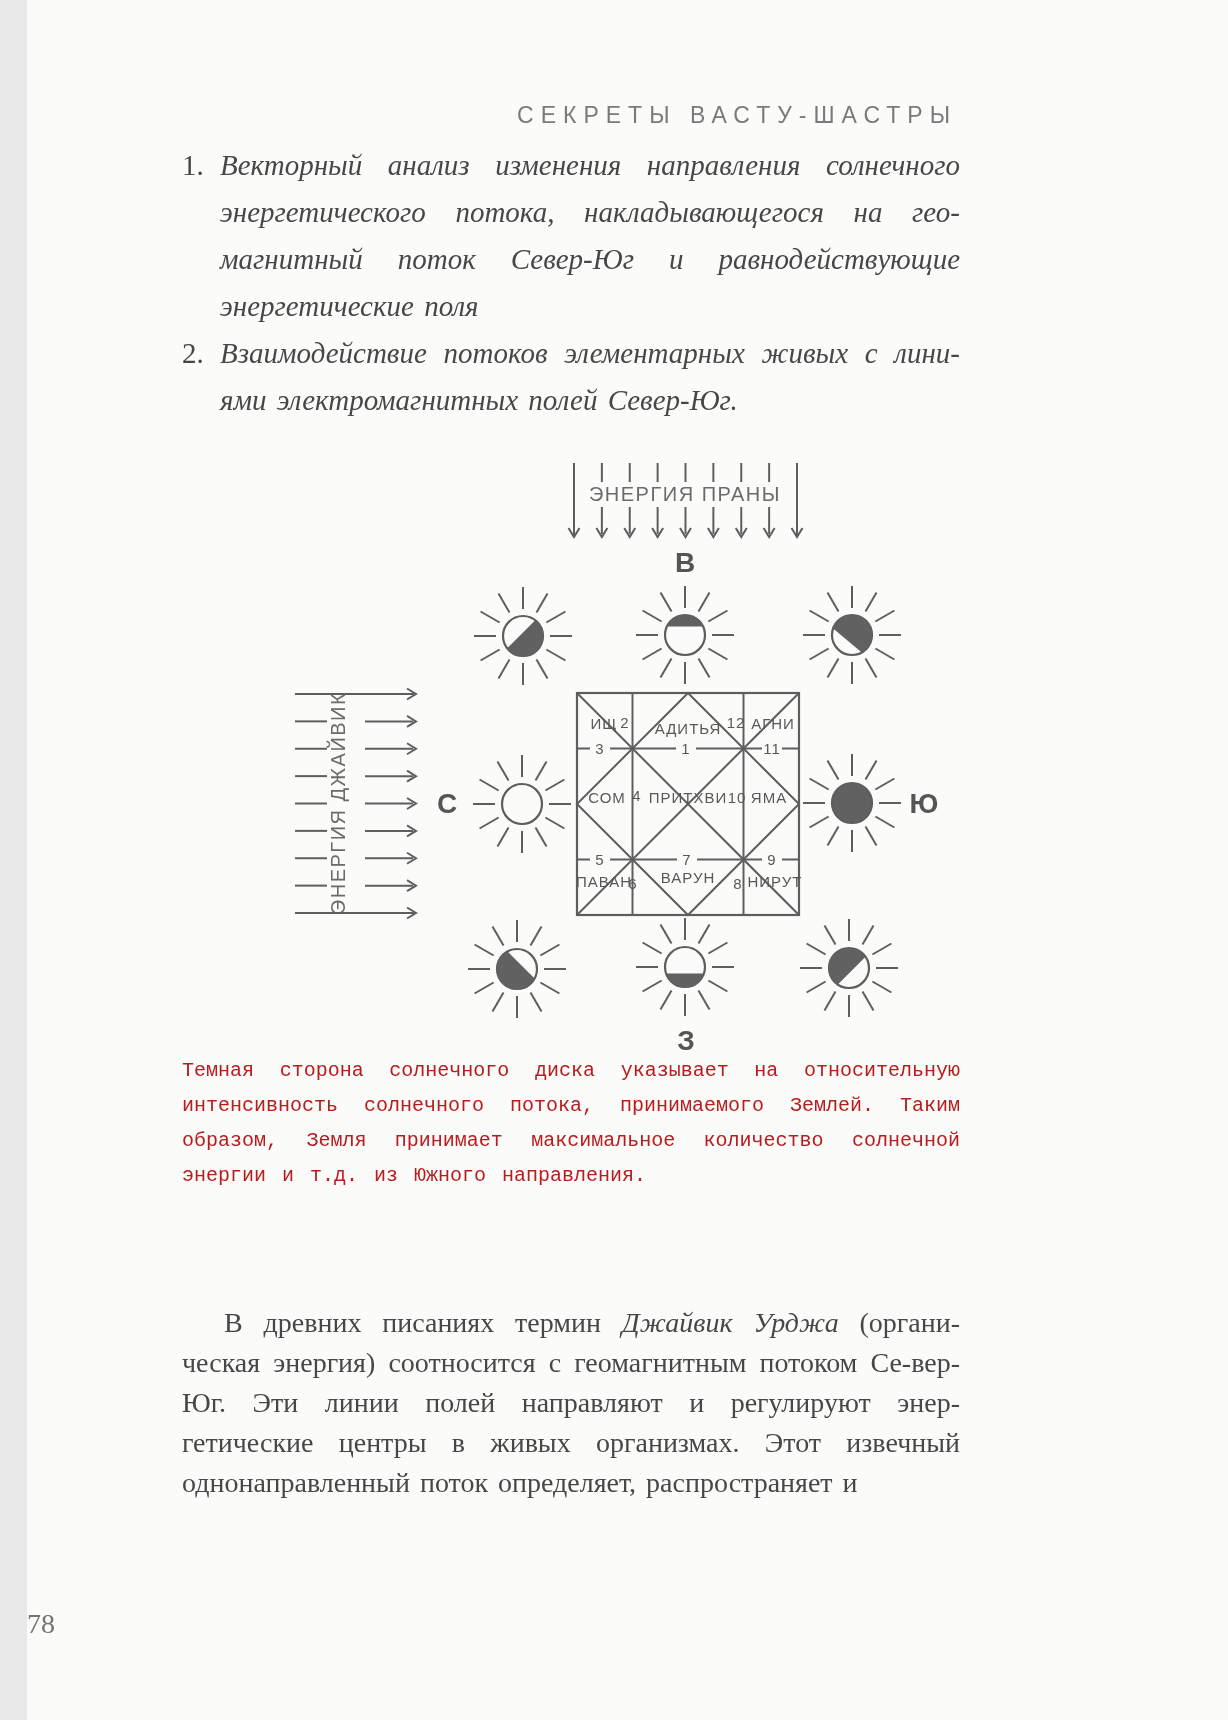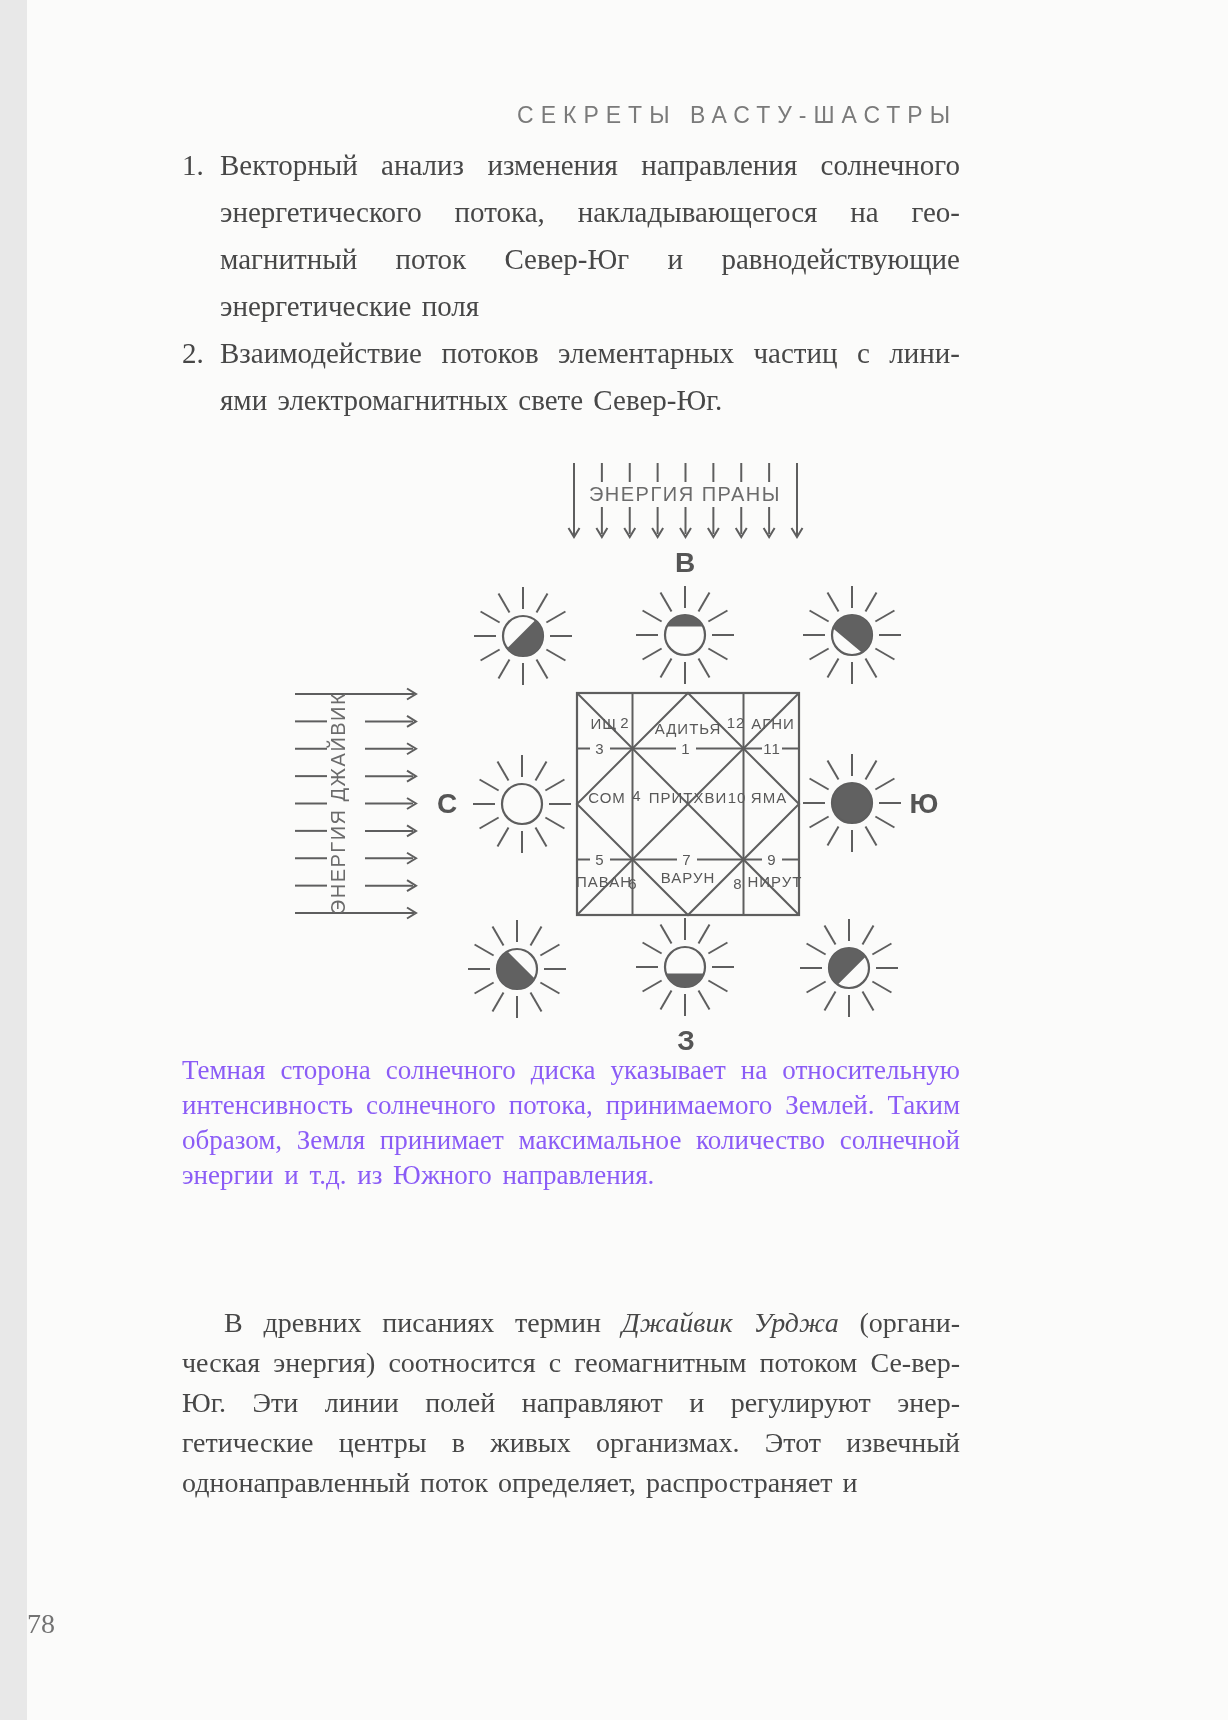--- a/index.html
+++ b/index.html
@@ -16,24 +16,24 @@
     position:absolute;top:102px;left:155px;width:775px;
     text-align:right;
     font-family:"Liberation Sans", sans-serif;
     font-size:23px;letter-spacing:7px;
     color:#7a7a7a;font-weight:400;
   }
   .numbered-list{position:absolute;top:142px;left:155px;width:778px;}
   .list-item{display:flex;align-items:flex-start;
     font-size:29px;line-height:47px;color:#474747;}
   .list-item .num{flex:0 0 38px;}
-  .list-item .itxt{flex:1;text-align:justify;word-spacing:3px;}
+  .list-item .itxt{flex:1;text-align:justify;word-spacing:3px;font-style:italic;}
   .caption-paragraph{
     position:absolute;top:1053px;left:155px;width:778px;
-    font-size:27px;line-height:35px;text-align:justify;word-spacing:4px;color:#8b5cf6;
+    font-size:20px;line-height:35px;text-align:justify;word-spacing:4px;color:#b91c1c;font-family:Liberation Mono, monospace;
   }
   .figure-caption{
     position:absolute;top:1222px;left:155px;width:778px;
     font-size:26px;color:#454545;
   }
   .figure-caption .fig-label{font-weight:bold;margin-right:30px;}
   .body-paragraph{
     position:absolute;top:1303px;left:155px;width:778px;
     font-size:28px;line-height:40px;text-align:justify;word-spacing:3px;color:#474747;
     text-indent:42px;
@@ -64,21 +64,21 @@
 
   <div class="running-header">СЕКРЕТЫ ВАСТУ-ШАСТРЫ</div>
 
   <div class="numbered-list">
     <div class="list-item">
       <span class="num">1.</span>
       <span class="itxt">Векторный анализ изменения направления солнечного энергетического потока, накладывающегося на гео-магнитный поток Север-Юг и равнодействующие энергетические поля</span>
     </div>
     <div class="list-item">
       <span class="num">2.</span>
-      <span class="itxt">Взаимодействие потоков элементарных частиц с лини-ями электромагнитных свете Север-Юг.</span>
+      <span class="itxt">Взаимодействие потоков элементарных живых с лини-ями электромагнитных полей Север-Юг.</span>
     </div>
   </div>
 
   <svg class="diagram" id="diagram" width="1228" height="1720" viewBox="0 0 1228 1720">
       <g>
         <line x1="547" y1="463" x2="547" y2="535" stroke="#5e5e5e" stroke-width="2"></line>
         <path d="M 541.5 528 L 547 537 L 552.5 528" fill="none" stroke="#5e5e5e" stroke-width="2"></path>
         <line x1="574.875" y1="463" x2="574.875" y2="482" stroke="#5e5e5e" stroke-width="2"></line>
         <line x1="574.875" y1="507" x2="574.875" y2="534" stroke="#5e5e5e" stroke-width="2"></line>
         <path d="M 569.375 528 L 574.875 537 L 580.375 528" fill="none" stroke="#5e5e5e" stroke-width="2"></path>

